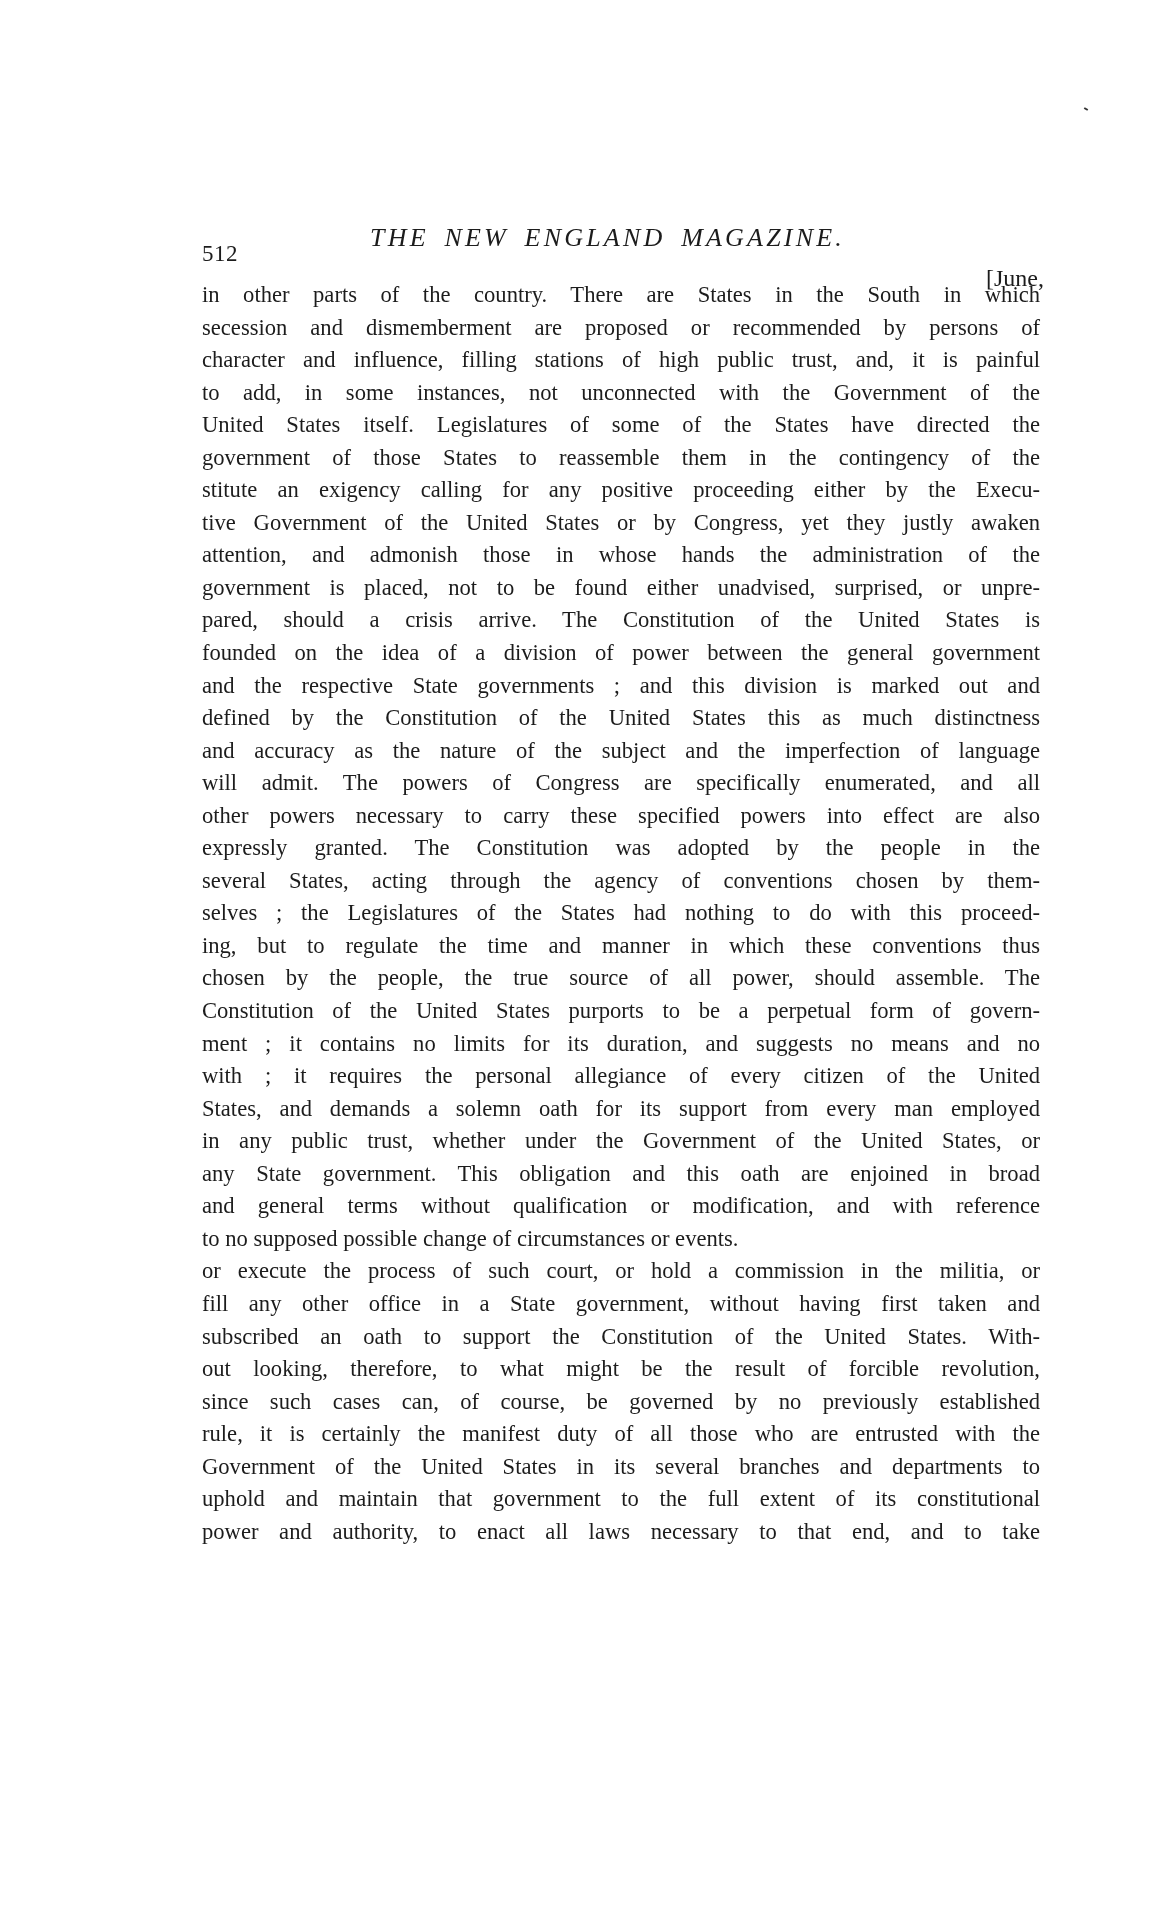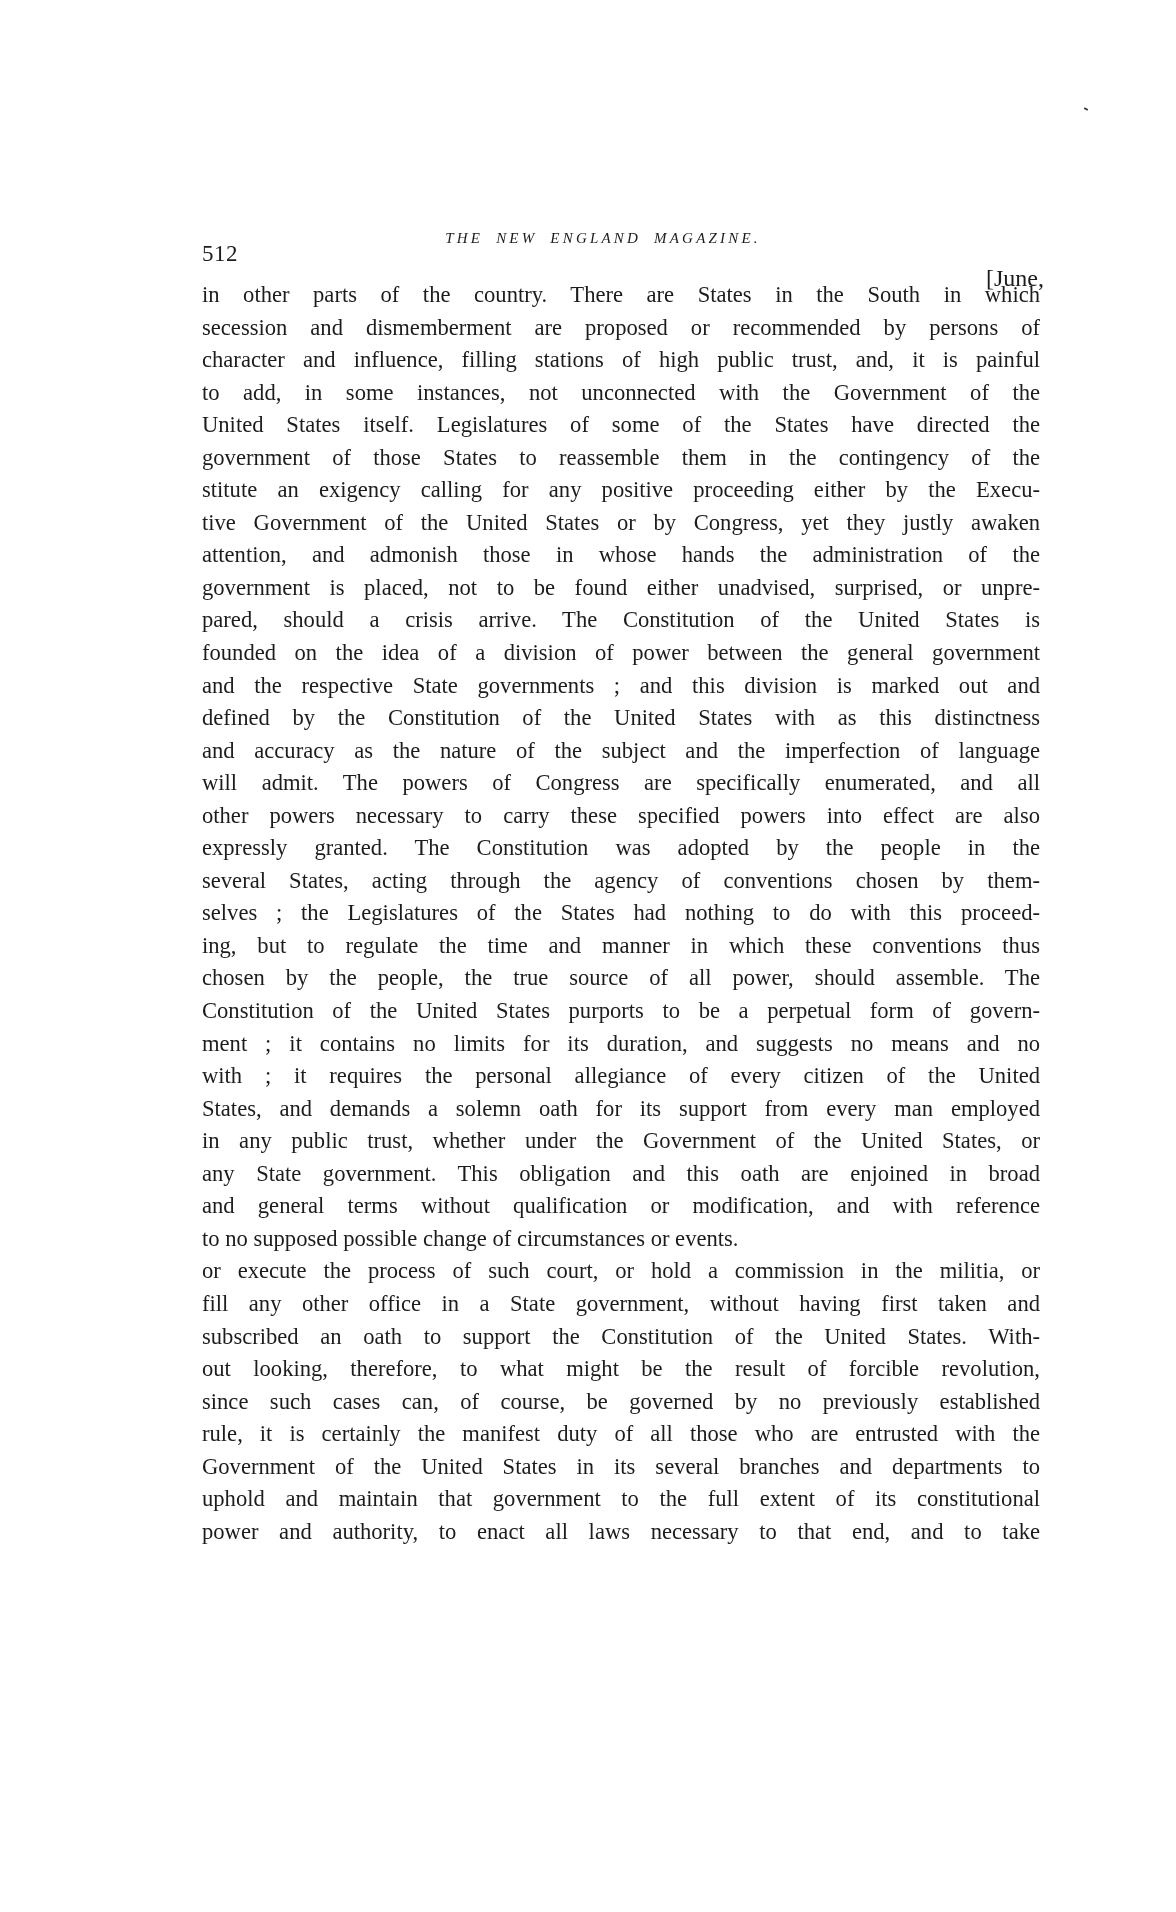--- a/index.html
+++ b/index.html
@@ -37,27 +37,26 @@
     top: 16px;
     font-size: 23px;
     line-height: 32px;
     letter-spacing: 0.5px;
   }
   .magazine-title {
     position: absolute;
     left: 168px;
     top: 0;
     width: 466px;
-    font-size: 15px;
+    font-size: 26px;
     line-height: 32px;
     font-style: italic;
     letter-spacing: 3.2px;
     word-spacing: 6px;
     white-space: nowrap;
-    text-align: center;
   }
   .issue-month {
     position: absolute;
     right: 0;
     top: 0;
     font-size: 24px;
     line-height: 32px;
     margin-top: 40px;
   }
   .body-text {
@@ -102,21 +101,21 @@
     <span class="line">to add, in some instances, not unconnected with the Government of the</span>
     <span class="line">United States itself.  Legislatures of some of the States have directed the</span>
     <span class="line">government of those States to reassemble them in the contingency of the</span>
     <span class="line">stitute an exigency calling for any positive proceeding either by the Execu-</span>
     <span class="line">tive Government of the United States or by Congress, yet they justly awaken</span>
     <span class="line">attention, and admonish those in whose hands the administration of the</span>
     <span class="line">government is placed, not to be found either unadvised, surprised, or unpre-</span>
     <span class="line">pared, should a crisis arrive.  The Constitution of the United States is</span>
     <span class="line">founded on the idea of a division of power between the general government</span>
     <span class="line">and the respective State governments ; and this division is marked out and</span>
-    <span class="line">defined by the Constitution of the United States with as this distinctness</span>
+    <span class="line">defined by the Constitution of the United States this as much distinctness</span>
     <span class="line">and accuracy as the nature of the subject and the imperfection of language</span>
     <span class="line">will admit.  The powers of Congress are specifically enumerated, and all</span>
     <span class="line">other powers necessary to carry these specified powers into effect are also</span>
     <span class="line">expressly granted.  The Constitution was adopted by the people in the</span>
     <span class="line">several States, acting through the agency of conventions chosen by them-</span>
     <span class="line">selves ; the Legislatures of the States had nothing to do with this proceed-</span>
     <span class="line">ing, but to regulate the time and manner in which these conventions thus</span>
     <span class="line">chosen by the people, the true source of all power, should assemble.  The</span>
     <span class="line">Constitution of the United States purports to be a perpetual form of govern-</span>
     <span class="line">ment ; it contains no limits for its duration, and suggests no means and no</span>

